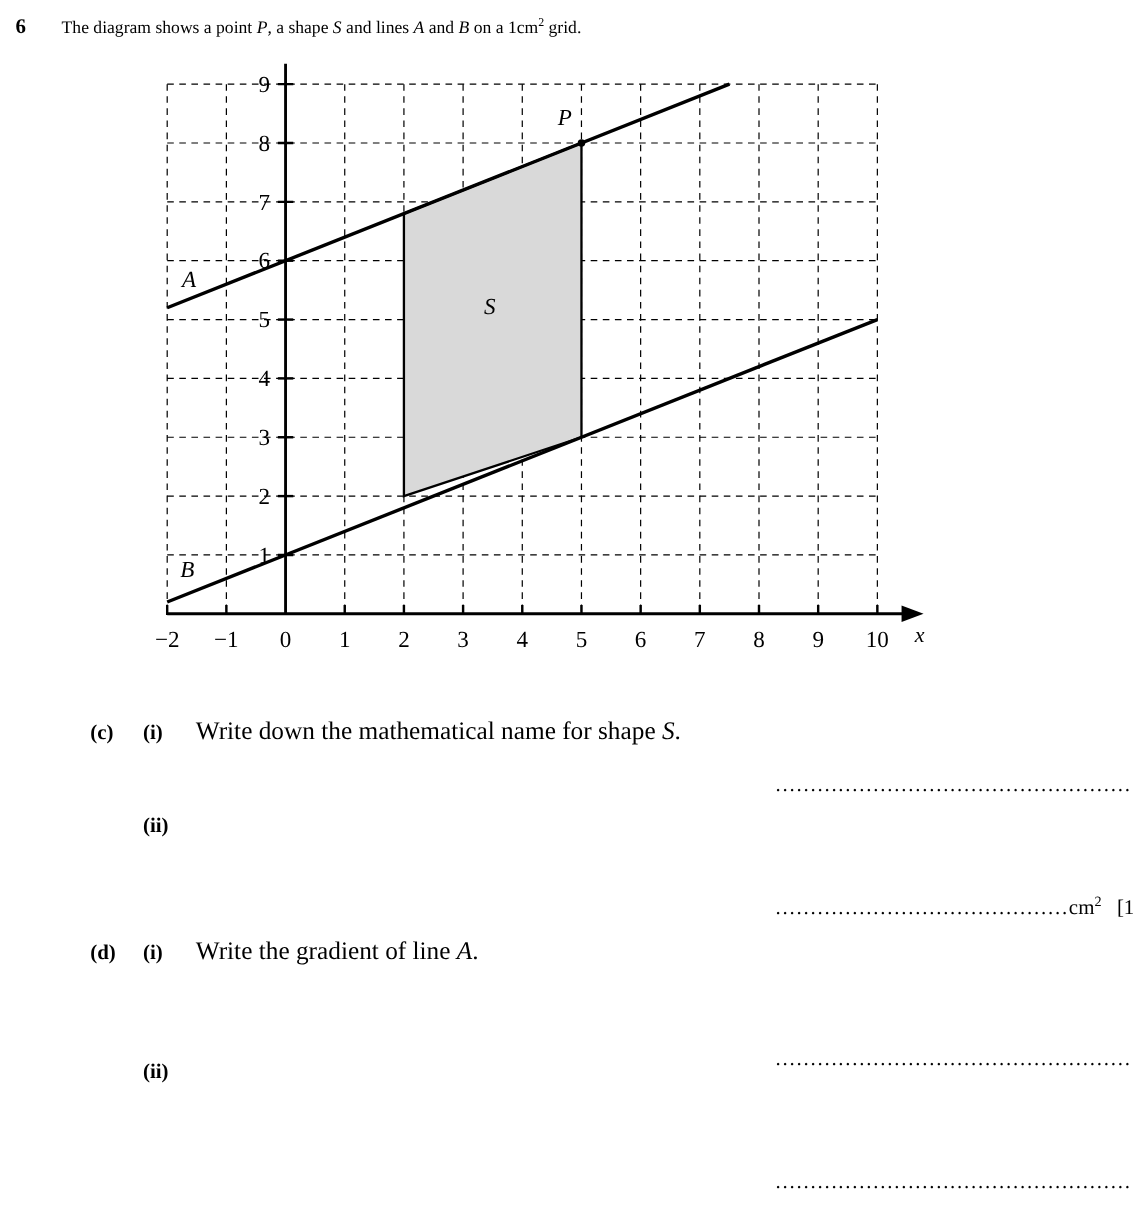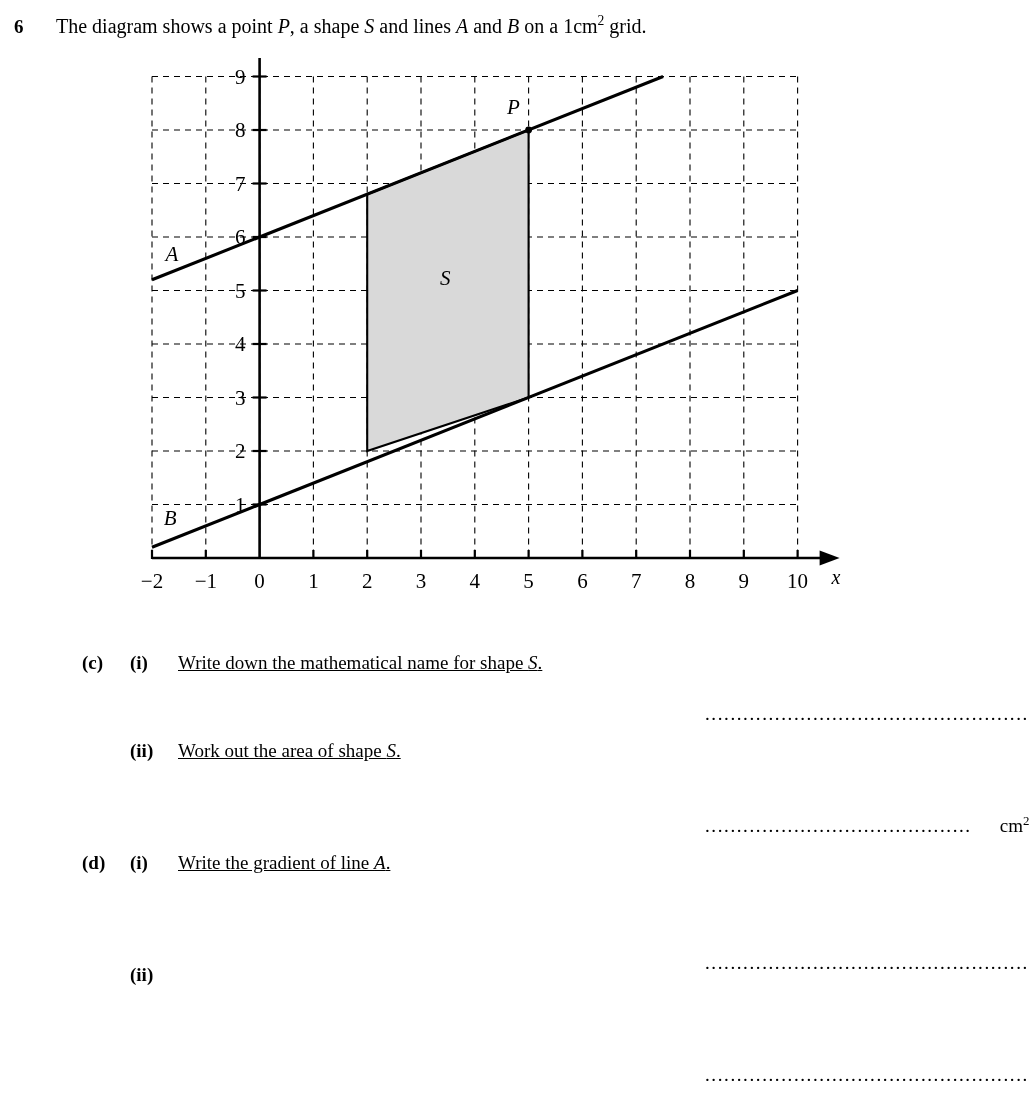--- a/index.html
+++ b/index.html
@@ -25,21 +25,21 @@
     display: flex;
     align-items: baseline;
   }
   .q-num {
     font-weight: bold;
     font-size: 19px;
     width: 42px;
     flex: 0 0 42px;
   }
   .q-text {
-    font-size: 20px;
+    font-size: 16px;
     line-height: 1.25;
   }
   .it { font-style: italic; }
   sup.sup { font-size: 0.68em; vertical-align: super; line-height: 0; }
 
   
   #graph {
     position: absolute;
     left: 0px;
     top: 58px;
@@ -58,39 +58,39 @@
   .lbl-a {
     font-weight: bold;
     width: 48px;
     flex: 0 0 48px;
   }
   .lbl-b {
     font-weight: bold;
     width: 48px;
     flex: 0 0 48px;
   }
-  .part-body { font-size: 19px; text-decoration: underline; }
+  .part-body { font-size: 23px; }
 
   
   .ans {
     position: absolute;
     display: flex;
     align-items: baseline;
     font-size: 19px;
     white-space: nowrap;
   }
   .dots {
     font-size: 19px;
     letter-spacing: 1.6px;
     color: #000;
     overflow: hidden;
     display: inline-block;
     vertical-align: baseline;
   }
-  .unit { margin-left: 28px; }
+  .unit { margin-left: 0; }
   .marks { margin-left: 14px; }
 </style>
 </head>
 <body>
 
 <div class="q-head">
   <span class="q-num">6</span>
   <span class="q-text"><span>The diagram shows a point </span><span class="it">P</span><span>, a shape </span><span class="it">S</span><span> and lines </span><span class="it">A</span><span> and </span><span class="it">B</span><span> on a 1cm</span><sup class="sup">2</sup><span> grid.</span></span>
 </div>
 
@@ -199,21 +199,20 @@
   <span class="part-body"><span>Write down the mathematical name for shape </span><span class="it">S</span><span>.</span></span>
 </div>
 <div class="ans" style="left:705px; top:703px;">
   <span class="dots">...................................................</span>
 
 </div>
 
 <div class="part" style="left:82px; top:740px;">
   <span class="lbl-a"></span>
   <span class="lbl-b">(ii)</span>
-  <span class="part-body"><span>Work out the area of shape </span><span class="it">S</span><span>.</span></span>
 </div>
 <div class="ans" style="left:705px; top:815px;">
   <span class="dots">..........................................</span>
   <span class="unit"><span>cm</span><sup class="sup">2</sup></span>
   <span class="marks">[1]</span>
 </div>
 
 <div class="part" style="left:82px; top:852px;">
   <span class="lbl-a">(d)</span>
   <span class="lbl-b">(i)</span>

